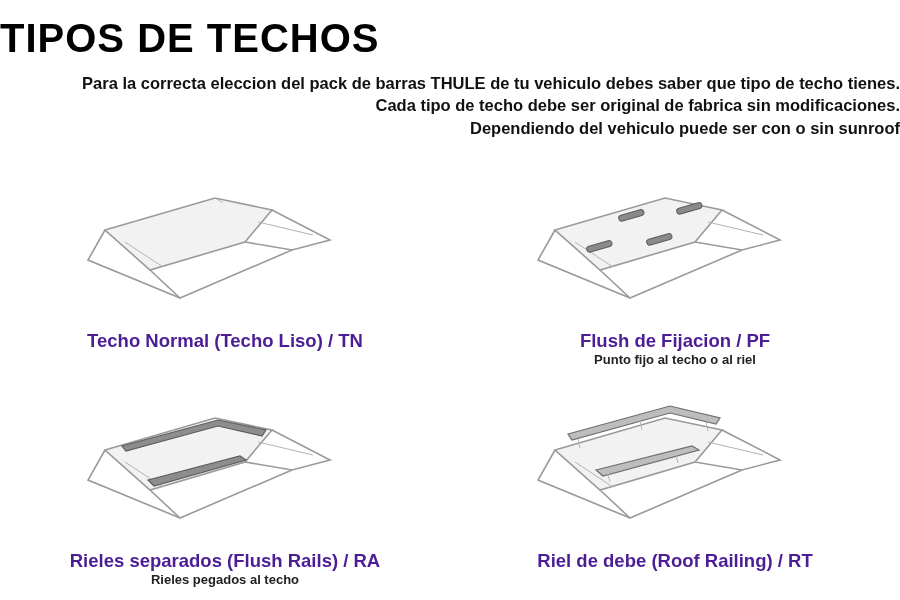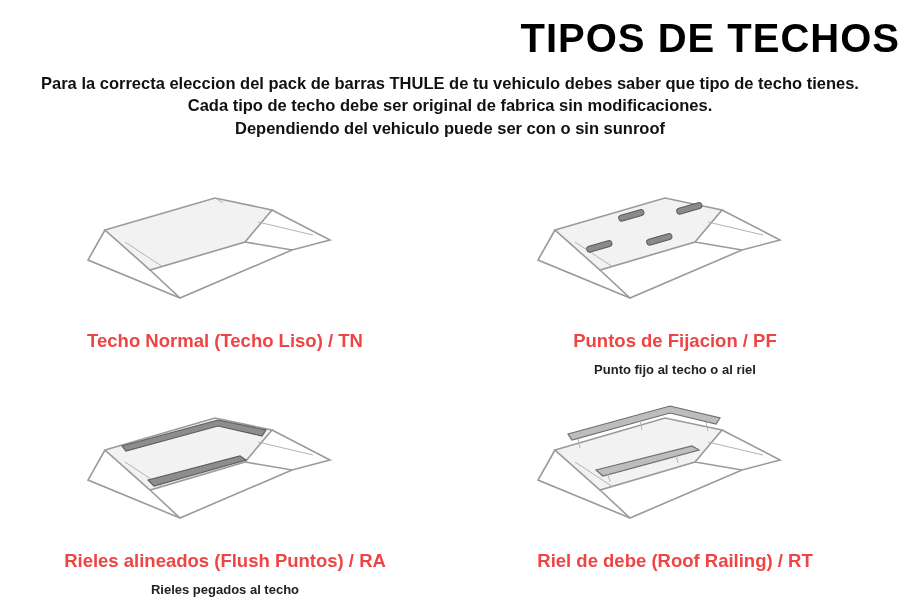--- a/index.html
+++ b/index.html
@@ -16,30 +16,30 @@
     position: relative;
   }
   .page {
     width: 900px;
     height: 600px;
     position: relative;
     background: #ffffff;
     box-sizing: border-box;
   }
   .title {
-    text-align: right;
+    text-align: left;
     font-size: 40px;
     font-weight: bold;
     letter-spacing: 1px;
     margin: 16px 0 0 0;
     line-height: 1.1;
     color: #000;
   }
   .subtitle-block {
-    text-align: center;
+    text-align: right;
     margin-top: 12px;
     line-height: 1.35;
   }
   .subtitle-line {
     font-size: 16.5px;
     font-weight: bold;
     color: #111;
     display: block;
   }
   .grid {
@@ -62,27 +62,27 @@
   .art {
     width: 390px;
     height: 150px;
     margin-top: 6px;
   }
   .cap-main {
     font-size: 18.5px;
     font-weight: bold;
     text-align: center;
     margin-top: 10px;
-    color: #ef4444;
+    color: #4c1d95;
   }
   .cap-sub {
     font-size: 13px;
     font-weight: bold;
     text-align: right;
-    margin-top: 10px;
+    margin-top: 0;
     color: #222;
   }
   svg { display: block; }
   .roof-fill { fill: #f2f2f2; stroke: #9a9a9a; stroke-width: 1.6; }
   .body-line { fill: none; stroke: #9a9a9a; stroke-width: 1.6; }
   .rail-dark { fill: #8d8d8d; stroke: #5d5d5d; stroke-width: 1.2; }
   .rail-mid { fill: #bdbdbd; stroke: #6e6e6e; stroke-width: 1.2; }
   .fix-point { fill: #8a8a8a; stroke: #5a5a5a; stroke-width: 1; }
   .thin { fill: none; stroke: #b4b4b4; stroke-width: 1; }
 </style>
@@ -129,39 +129,39 @@
           <path class="body-line" d="M75 60 L58 90 L150 128"></path>
           <path class="thin" d="M95 72 L133 97"></path>
           <path class="thin" d="M228 52 L283 65"></path>
 
           <rect class="fix-point" x="138" y="46" width="26" height="6" rx="3" transform="rotate(-16 138 46)"></rect>
           <rect class="fix-point" x="196" y="39" width="26" height="6" rx="3" transform="rotate(-16 196 39)"></rect>
           <rect class="fix-point" x="106" y="77" width="26" height="6" rx="3" transform="rotate(-16 106 77)"></rect>
           <rect class="fix-point" x="166" y="70" width="26" height="6" rx="3" transform="rotate(-16 166 70)"></rect>
         </svg>
       </div>
-      <div class="cap-main">Puntos de Fijacion / PF</div>
+      <div class="cap-main">Flush de Fijacion / PF</div>
       <div class="cap-sub">Punto fijo al techo o al riel</div>
     </div>
 
     <div class="cell">
       <div class="art">
         <svg viewBox="0 0 390 150" width="390" height="150" aria-hidden="true">
           <path class="roof-fill" d="M75 60 L185 28 L242 40 L215 72 L120 100 Z"></path>
           <path class="body-line" d="M215 72 L262 80 L300 70 L242 40"></path>
           <path class="body-line" d="M120 100 L150 128 L262 80"></path>
           <path class="body-line" d="M75 60 L58 90 L150 128"></path>
           <path class="thin" d="M95 72 L133 97"></path>
           <path class="thin" d="M228 52 L283 65"></path>
 
           <path class="rail-dark" d="M92 56 L188 30 L236 40 L232 46 L188 36 L96 61 Z"></path>
           <path class="rail-dark" d="M118 90 L210 66 L216 70 L124 96 Z"></path>
         </svg>
       </div>
-      <div class="cap-main">Rieles alineados (Flush Puntos) / RA</div>
+      <div class="cap-main">Rieles separados (Flush Rails) / RA</div>
       <div class="cap-sub">Rieles pegados al techo</div>
     </div>
 
     <div class="cell">
       <div class="art">
         <svg viewBox="0 0 390 150" width="390" height="150" aria-hidden="true">
           <path class="roof-fill" d="M75 60 L185 28 L242 40 L215 72 L120 100 Z"></path>
           <path class="body-line" d="M215 72 L262 80 L300 70 L242 40"></path>
           <path class="body-line" d="M120 100 L150 128 L262 80"></path>
           <path class="body-line" d="M75 60 L58 90 L150 128"></path>

